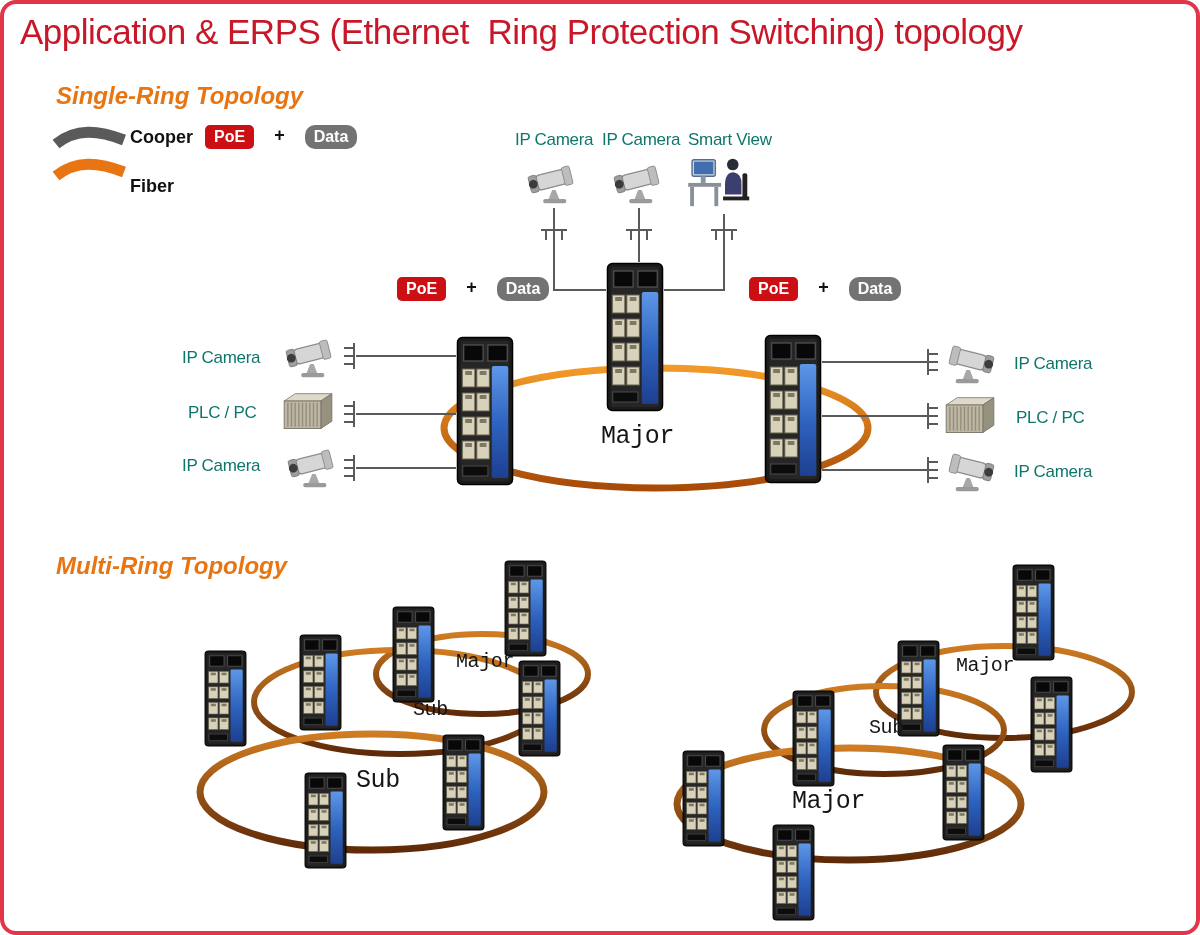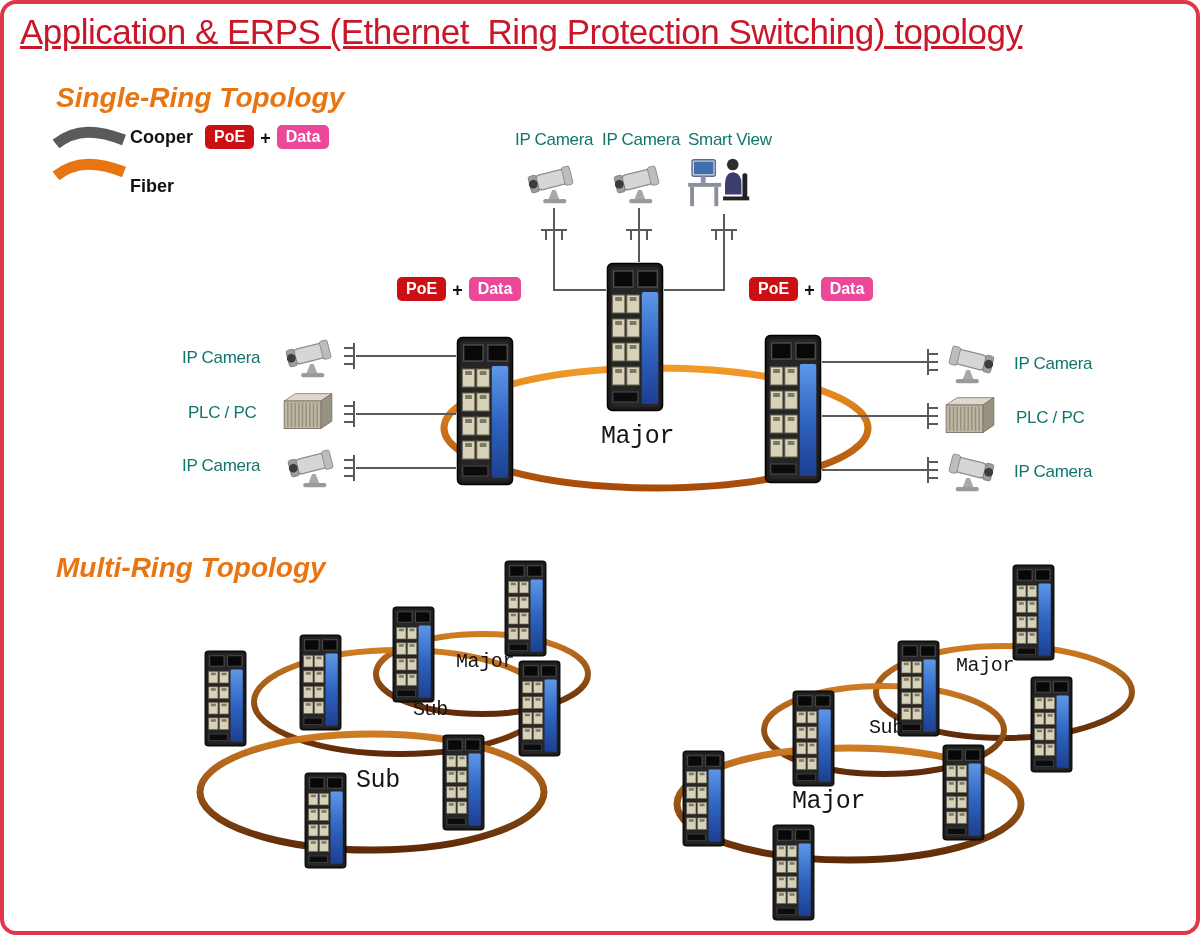--- a/index.html
+++ b/index.html
@@ -1,30 +1,30 @@
 <!DOCTYPE html>
 <html><head>
 <meta charset="utf-8">
 <style>
   html,body{margin:0;padding:0;background:#fff;font-family:"Liberation Sans",sans-serif;}
   .canvas{position:relative;width:1200px;height:935px;background:#fff;border:4px solid #e23549;
           border-radius:16px;box-sizing:border-box;overflow:hidden;margin:0 auto;}
   .title{position:absolute;left:16px;top:8px;font-size:35px;color:#c9172a;font-weight:400;
-         white-space:pre;letter-spacing:-0.5px;z-index:3;text-decoration:underline;}
-  .sec-heading{position:absolute;font-size:28px;font-weight:700;font-style:italic;color:#e87511;z-index:3;}
+         white-space:pre;letter-spacing:-0.5px;z-index:3;}
+  .sec-heading{position:absolute;font-size:24px;font-weight:700;font-style:italic;color:#e87511;z-index:3;}
   .dev-label{position:absolute;font-size:17px;color:#0f766e;letter-spacing:-0.3px;z-index:3;white-space:nowrap;}
   .ring-label{position:absolute;font-size:20px;color:#151515;letter-spacing:-0.4px;z-index:3;white-space:nowrap;font-family:Liberation Mono, monospace;}
   .ring-label.big{font-size:25px;}
   .legend-label{position:absolute;font-size:18px;font-weight:700;color:#111;z-index:3;}
-  .badge-group{position:absolute;display:flex;align-items:flex-end;gap:6px;z-index:3;
+  .badge-group{position:absolute;display:flex;align-items:flex-start;gap:20px;z-index:3;
                font-weight:700;font-size:18px;color:#111;}
   .badge{display:inline-block;padding:2px 9px;border-radius:5px;color:#fff;font-weight:700;
          font-size:16px;line-height:20px;}
   .badge.poe{background:#cc0f12;}
-  .badge.data{background:#ec4899;}
+  .badge.data{background:#737373;border-radius:10px;}
   .overlay{position:absolute;left:0;top:0;z-index:1;}
   .sw{position:absolute;z-index:2;}
   .sw-l{width:58px;height:150px;}
   .sw-s{width:43px;height:97px;}
   .icon{position:absolute;z-index:2;}
   .flip{transform:scaleX(-1);}
 </style>
 </head>
 <body>
 

